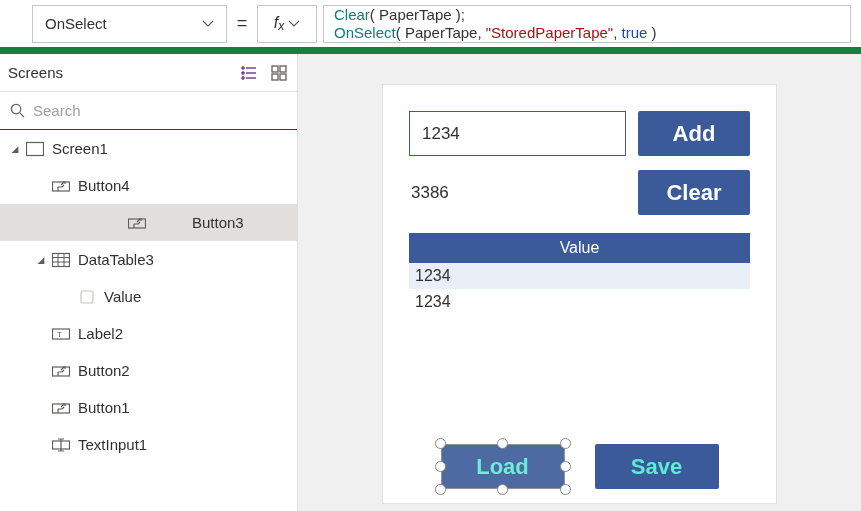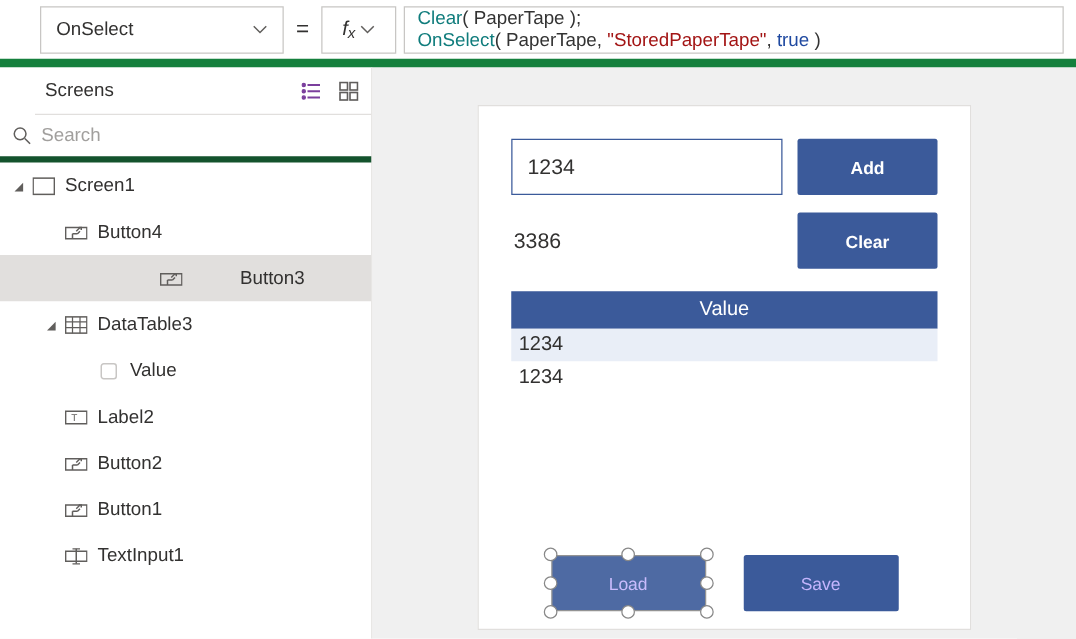--- a/index.html
+++ b/index.html
@@ -14,53 +14,53 @@
   .formula-input { flex: 1; height: 38px; border: 1px solid #c8c6c4; margin-left: 6px; padding: 16px 10px; font-family: Consolas, monospace; font-size: 15px; line-height: 18px; display:flex; flex-direction:column; justify-content:center; overflow:hidden; }
   .tk-fn { color: #0f7c7c; }
   .tk-id { color: #333; }
   .tk-str { color: #a31515; }
   .tk-kw { color: #1f49a0; }
   .tk-punc { color: #333; }
 
   
   .main { display: flex; height: calc(511px - 54px); }
   .left { width: 298px; border-right: 1px solid #e1dfdd; display: flex; flex-direction: column; background:#fff; }
-  .left-header { height: 38px; display: flex; align-items: center; justify-content: space-between; padding: 0 10px 0 8px; border-bottom: 1px solid #e1dfdd; margin-left: 28px; }
+  .left-header { height: 38px; display: flex; align-items: center; justify-content: space-between; padding: 0 10px 0 8px; border-bottom: 1px solid #e1dfdd; }
   .left-header-title { font-size: 15px; font-weight: 400; }
   .left-header-icons { display: flex; gap: 14px; align-items:center; }
   .hicon { width: 16px; height: 16px; display:flex; align-items:center; justify-content:center; }
   .hicon.active svg * { stroke: #7b3f9d; fill: none; }
   .hicon.active .dot { fill:#7b3f9d; }
 
-  .search-row { height: 38px; display:flex; align-items:center; padding: 0 10px; gap:8px; border-bottom: 5px solid #14532d; }
+  .search-row { height: 38px; display:flex; align-items:center; padding: 0 10px; gap:8px; border-bottom: 1px solid #14532d; }
   .search-row input { border:none; outline:none; flex:1; font-size:15px; color:#605e5c; }
   .search-row input::placeholder { color:#a19f9d; }
 
   .tree { flex:1; overflow:auto; }
   .tree-row { display:flex; align-items:center; height:37px; padding-left:8px; font-size:15px; cursor:pointer; }
   .tree-row.selected { background:#e1dfdd;gap:38px; }
   .caret { width:14px; display:inline-flex; justify-content:center; font-size:11px; color:#605e5c; }
   .spacer { display:inline-block; }
   .node-icon { width:18px; height:16px; margin: 0 8px 0 4px; display:inline-flex; align-items:center; justify-content:center; }
   .node-icon svg { width:18px; height:16px; }
 
   
   .right { flex:1; background:#f0f0f0; position:relative; }
   .phone { position:absolute; left:84px; top:30px; width:395px; height:420px; background:#fff; border:1px solid #e1dfdd; padding:26px 26px 0 26px; }
   .row1 { display:flex; gap:12px; }
   .txtinput { flex:1; height:45px; border:1px solid #3b5a9a; padding:0 12px; font-size:17px; display:flex; align-items:center; }
-  .btn { width:112px; height:45px; background:#3b5a9a; color:#fff; font-size:14px; font-weight:600; display:flex; align-items:center; justify-content:center; border-radius:2px; cursor:pointer; }
+  .btn { width:112px; height:45px; background:#3b5a9a; color:#fff; font-size:22px; font-weight:600; display:flex; align-items:center; justify-content:center; border-radius:2px; cursor:pointer; }
   .row2 { display:flex; justify-content:space-between; align-items:center; margin-top:14px; }
   .sumlabel { font-size:17px; padding-left:2px; }
   .datatable { margin-top:18px; }
   .dt-head { background:#3b5a9a; color:#fff; height:30px; display:flex; align-items:center; justify-content:center; font-size:16px; }
   .dt-row { height:26px; display:flex; align-items:center; padding:0 6px; font-size:16px; }
   .dt-row.alt { background:#e9eef7; }
   .bottom-buttons { position:absolute; bottom:14px; left:0; right:0; display:flex; justify-content:center; gap:30px; }
-  .btn2 { width:124px; height:45px; background:#3b5a9a; color:#c4b5fd; font-size:14px; font-weight:400; display:flex; align-items:center; justify-content:center; border-radius:2px; cursor:pointer; }
+  .btn2 { width:124px; height:45px; background:#3b5a9a; color:#5eead4; font-size:22px; font-weight:700; display:flex; align-items:center; justify-content:center; border-radius:2px; cursor:pointer; }
   .selected-btn-wrap { position:relative; }
   .selected-btn { opacity:0.9; border:1px solid #888; }
   .handle { position:absolute; width:11px; height:11px; background:#fff; border:1px solid #888; border-radius:50%; }
   .h-tl { top:-6px; left:-6px; } .h-tm { top:-6px; left:50%; margin-left:-6px; } .h-tr { top:-6px; right:-6px; }
   .h-ml { top:50%; margin-top:-6px; left:-6px; } .h-mr { top:50%; margin-top:-6px; right:-6px; }
   .h-bl { bottom:-6px; left:-6px; } .h-bm { bottom:-6px; left:50%; margin-left:-6px; } .h-br { bottom:-6px; right:-6px; }
 </style>
 </head>
 <body>
 

